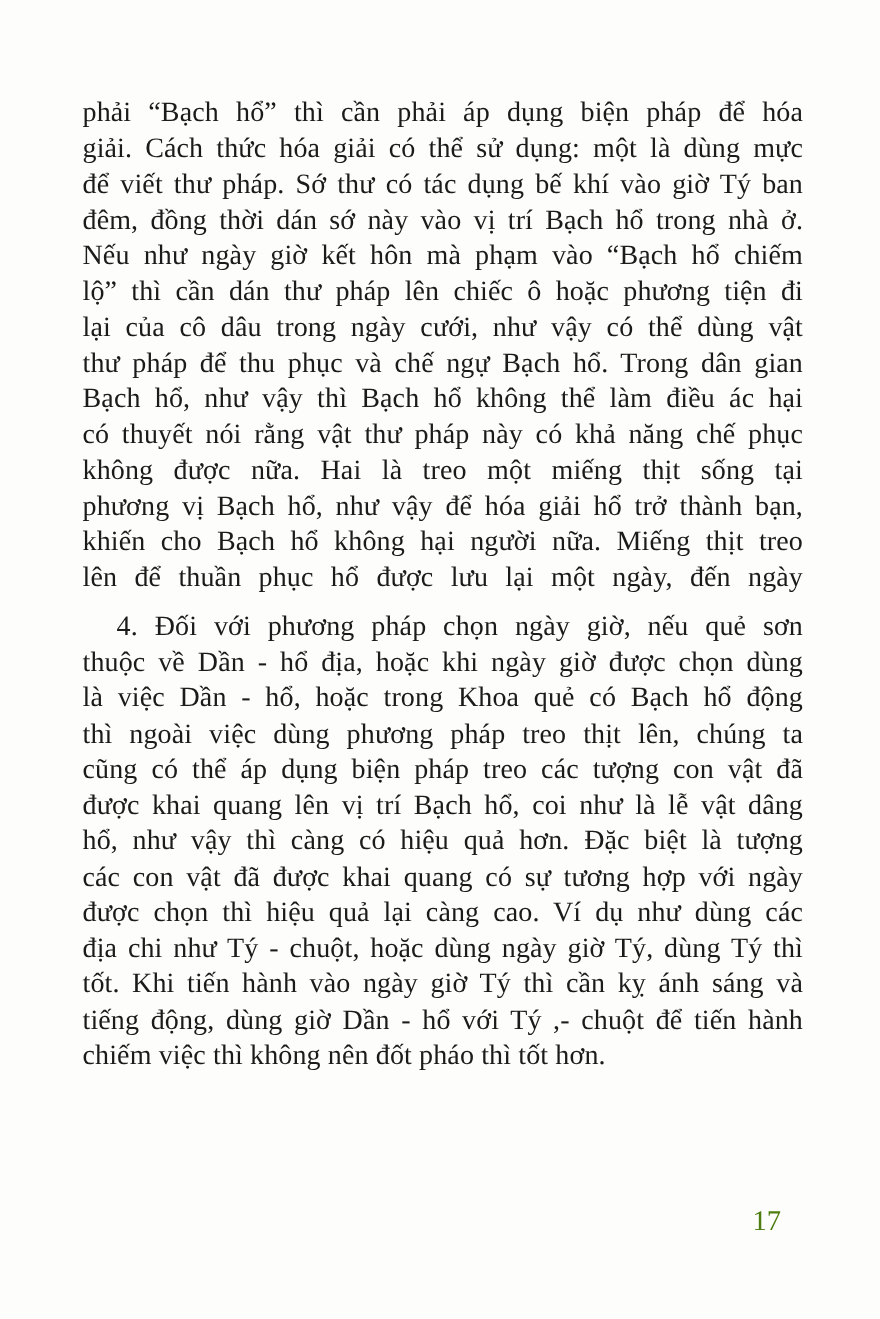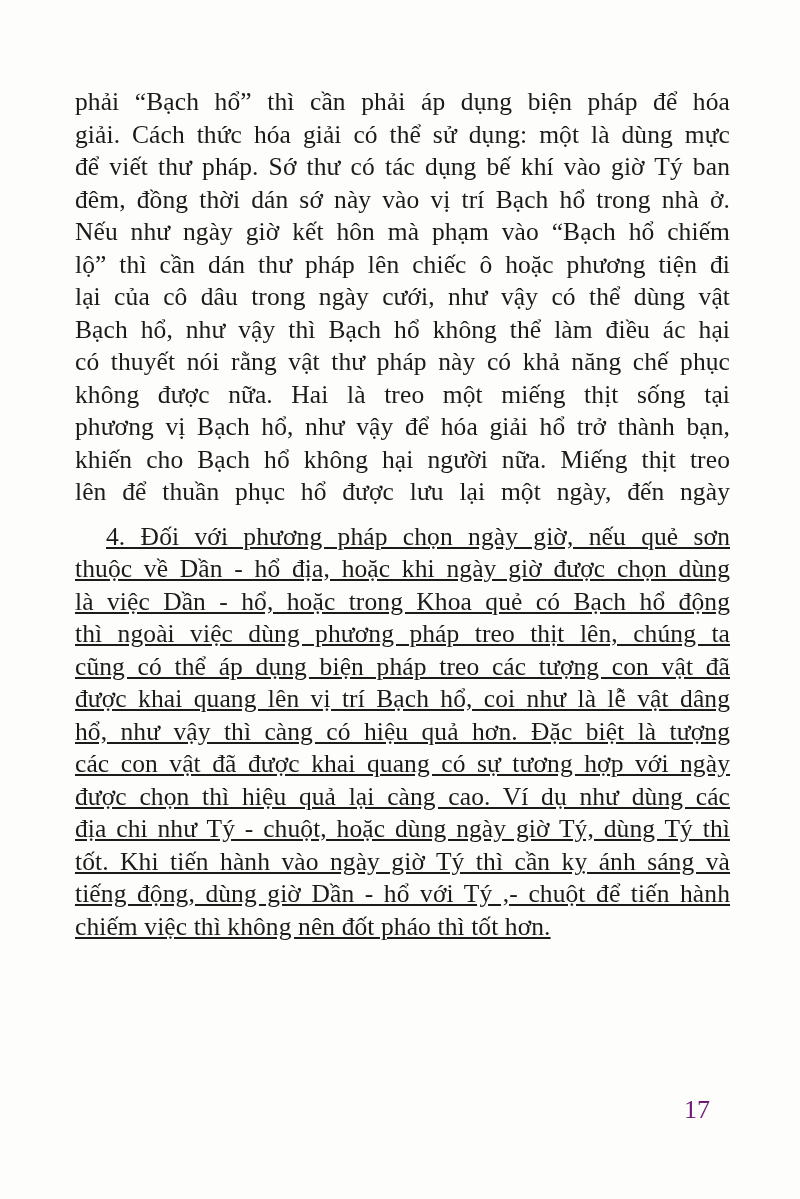--- a/index.html
+++ b/index.html
@@ -23,21 +23,20 @@
     position: absolute;
     left: 75px;
     top: 86px;
     width: 655px;
   }
   .para {
     margin: 0;
   }
   .para + .para {
     margin-top: 12px;
-    text-decoration: underline;
   }
   .line {
     font-size: 25.5px;
     line-height: 32.5px;
     white-space: nowrap;
     text-align: justify;
     text-align-last: justify;
     letter-spacing: 0.1px;
   }
   .line.last {
@@ -45,36 +44,37 @@
   }
   .para.indented .line:first-child {
     text-indent: 31px;
   }
   .page-number {
     position: absolute;
     left: 684px;
     top: 1094px;
     font-size: 26px;
     line-height: 32px;
-    color: #701a75;
+    color: #4d7c0f;
   }
 </style>
 </head>
 <body>
 
 <div class="page">
   <div class="text-block">
     <div class="para">
         <div class="line">phải “Bạch hổ” thì cần phải áp dụng biện pháp để hóa</div>
         <div class="line">giải. Cách thức hóa giải có thể sử dụng: một là dùng mực</div>
         <div class="line">để viết thư pháp. Sớ thư có tác dụng bế khí vào giờ Tý ban</div>
         <div class="line">đêm, đồng thời dán sớ này vào vị trí Bạch hổ trong nhà ở.</div>
         <div class="line">Nếu như ngày giờ kết hôn mà phạm vào “Bạch hổ chiếm</div>
         <div class="line">lộ” thì cần dán thư pháp lên chiếc ô hoặc phương tiện đi</div>
         <div class="line">lại của cô dâu trong ngày cưới, như vậy có thể dùng vật</div>
+        <div class="line">thư pháp để thu phục và chế ngự Bạch hổ. Trong dân gian</div>
         <div class="line">Bạch hổ, như vậy thì Bạch hổ không thể làm điều ác hại</div>
         <div class="line">có thuyết nói rằng vật thư pháp này có khả năng chế phục</div>
         <div class="line">không được nữa. Hai là treo một miếng thịt sống tại</div>
         <div class="line">phương vị Bạch hổ, như vậy để hóa giải hổ trở thành bạn,</div>
         <div class="line">khiến cho Bạch hổ không hại người nữa. Miếng thịt treo</div>
         <div class="line">lên để thuần phục hổ được lưu lại một ngày, đến ngày</div>
       </div>
     <div class="para indented">
         <div class="line">4. Đối với phương pháp chọn ngày giờ, nếu quẻ sơn</div>
         <div class="line">thuộc về Dần - hổ địa, hoặc khi ngày giờ được chọn dùng</div>

